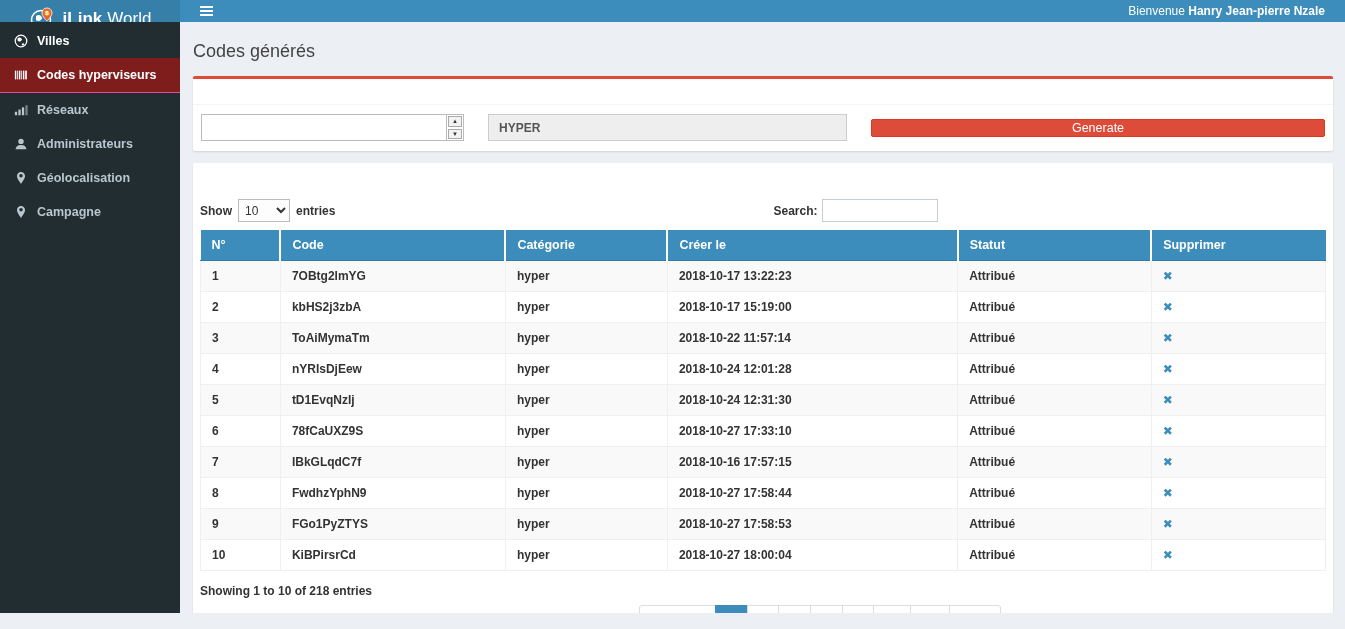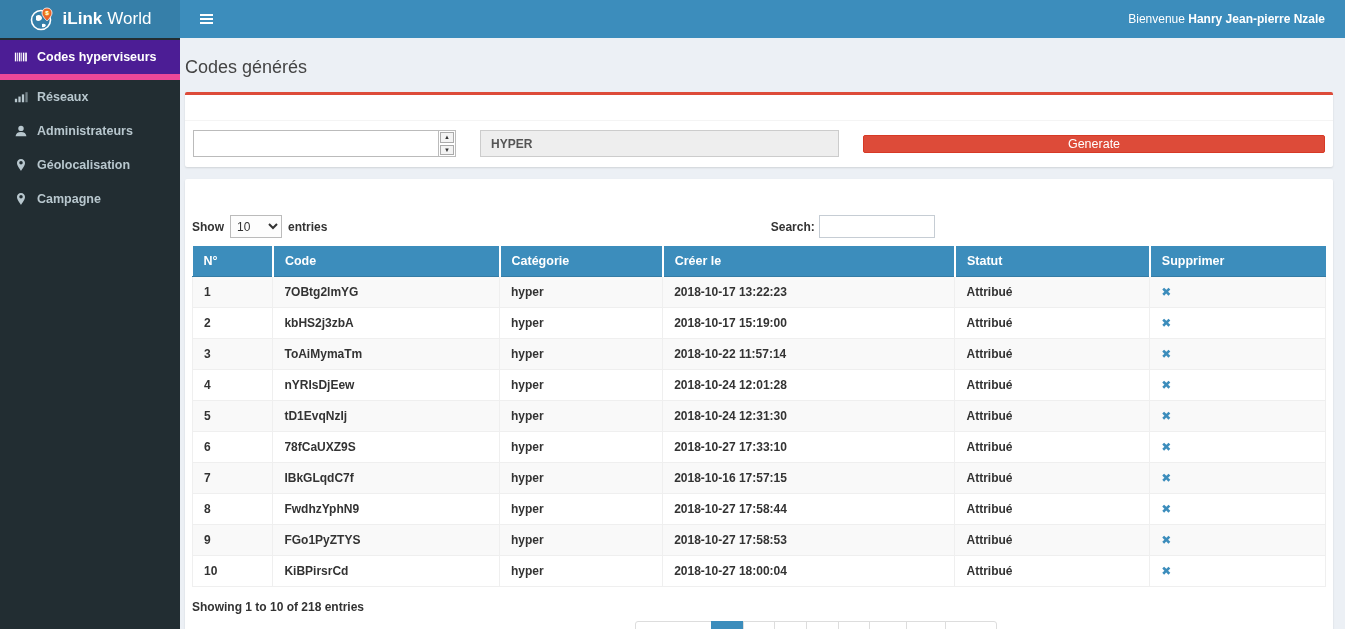--- a/index.html
+++ b/index.html
@@ -5,21 +5,21 @@
   * { box-sizing: border-box; margin: 0; padding: 0; }
   html, body { width: 1345px; height: 629px; overflow: hidden; }
   body {
     font-family: "Liberation Sans", "DejaVu Sans", sans-serif;
     font-size: 12px;
     color: #333;
     background: #ecf0f5;
   }
 
   
-  .topbar { display: flex; height: 38px; }
+  .topbar { display: flex; height: 22px; }
   .brand {
     width: 180px; height: 38px; background: #367fa9; color: #fff;
     display: flex; align-items: center; justify-content: center; gap: 8px;
     font-size: 17px; flex: none;
   }
   .brand b { font-weight: 700; }
   .brand .light { font-weight: 300; }
   .navbar {
     flex: 1; background: #3c8dbc; color: #fff;
     display: flex; align-items: center; justify-content: space-between;
@@ -33,23 +33,23 @@
   
   .shell { display: flex; height: 591px; }
   .sidebar { width: 180px; background: #222d32; flex: none; padding-top: 2px; }
   .side-item {
     display: flex; align-items: center; gap: 9px;
     padding: 10px 14px; color: #b8c7ce; font-weight: 700; font-size: 12.5px;
     cursor: pointer;
   }
   .side-item svg { width: 14px; height: 14px; flex: none; }
   .side-item.bright { color: #ffffff; }
-  .side-item.active { color: #ffffff; background: #4c1d95; border-bottom: 6px solid #ec4899; }
-
-  .main { flex: 1; padding: 10px 12px 0 5px; overflow: hidden; }
+  .side-item.active { color: #ffffff; background: #7f1d1d; border-bottom: 1px solid #ec4899; }
+
+  .main { flex: 1; padding: 10px 12px 0 13px; overflow: hidden; }
   .page-title { font-size: 18px; color: #444; font-weight: 400; margin: 9px 0 14px 0; }
 
   
   .card { background: #fff; border-radius: 2px; box-shadow: 0 1px 2px rgba(0,0,0,0.12); }
   .gen-card { border-top: 3px solid #dd4b39; margin-bottom: 12px; }
   .gen-card .card-head { height: 26px; border-bottom: 1px solid #f4f4f4; }
   .gen-card .card-body { display: flex; gap: 24px; padding: 9px 8px 10px 8px; align-items: center; }
 
   .spin-wrap {
     width: 263px; height: 27px; border: 1px solid #bbb; background: #fff;
@@ -143,20 +143,27 @@
     </div>
     <div class="welcome">
       <span>Bienvenue </span><span class="name">Hanry Jean-pierre Nzale</span>
     </div>
   </div>
 </div>
 
 <div class="shell">
 
   <div class="sidebar">
+    <div class="side-item bright">
+      <svg viewBox="0 0 16 16" fill="currentColor">
+        <circle cx="8" cy="8" r="6.6" fill="none" stroke="currentColor" stroke-width="1.4"></circle>
+        <path d="M4 5 q2.5 -1.8 4.5 0 q1.5 1.6 -0.5 3 q-2.5 1.6 -4 -0.5 z M9 11 q1.8 -0.8 3 0.6 q-0.8 2 -3 1.4 z"></path>
+      </svg>
+      <span>Villes</span>
+    </div>
     <div class="side-item active">
       <svg viewBox="0 0 16 16" fill="currentColor">
         <rect x="1" y="3" width="1.6" height="10"></rect>
           <rect x="3.6" y="3" width="0.9" height="10"></rect>
         <rect x="5.5" y="3" width="1.8" height="10"></rect>
           <rect x="8.3" y="3" width="0.9" height="10"></rect>
         <rect x="10.2" y="3" width="1.6" height="10"></rect>
           <rect x="12.8" y="3" width="1.9" height="10"></rect>
       </svg>
       <span>Codes hyperviseurs</span>

